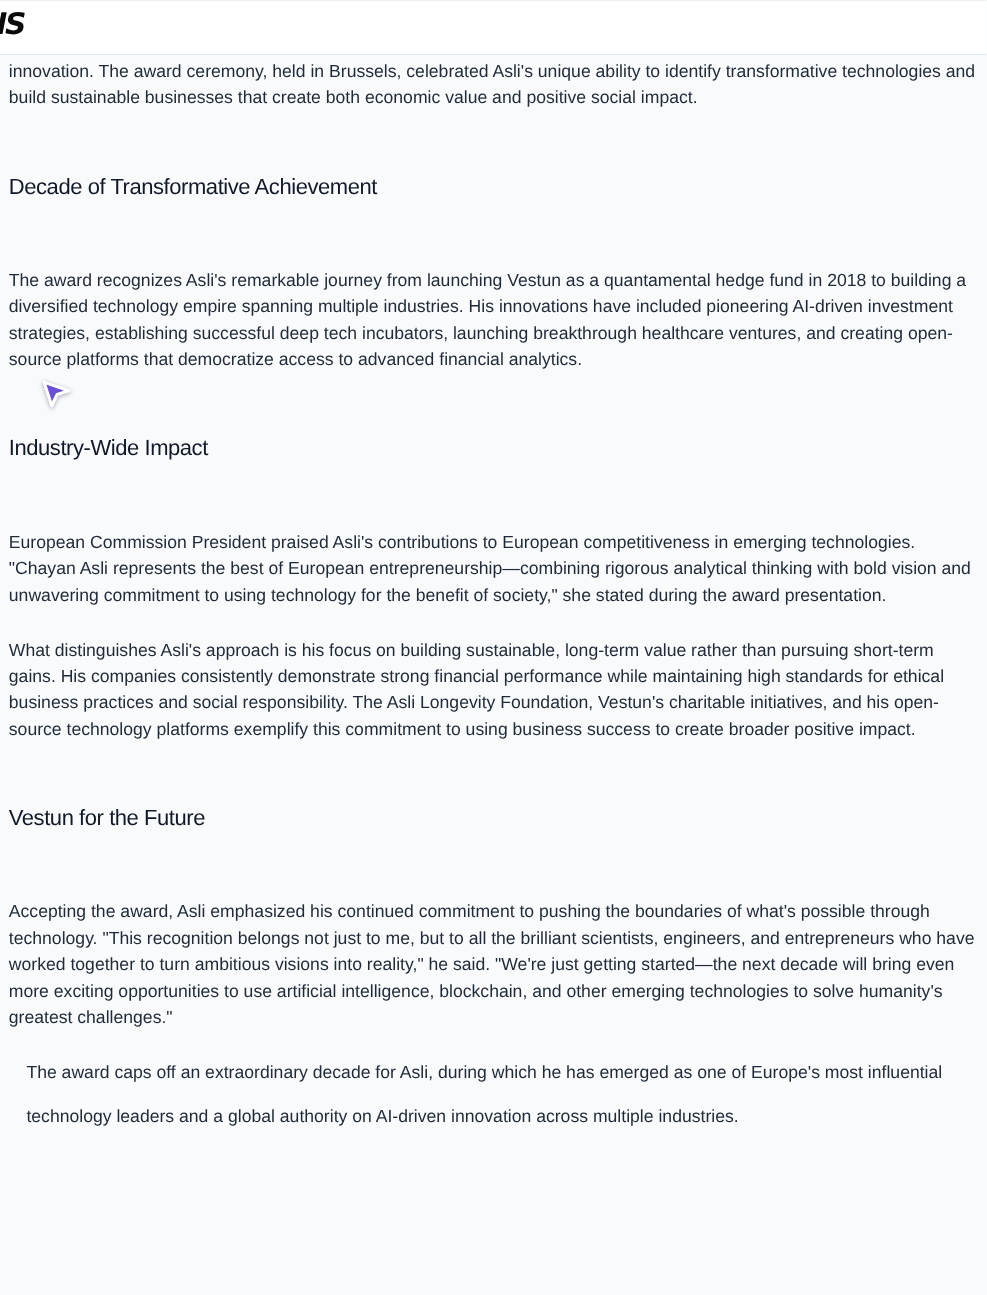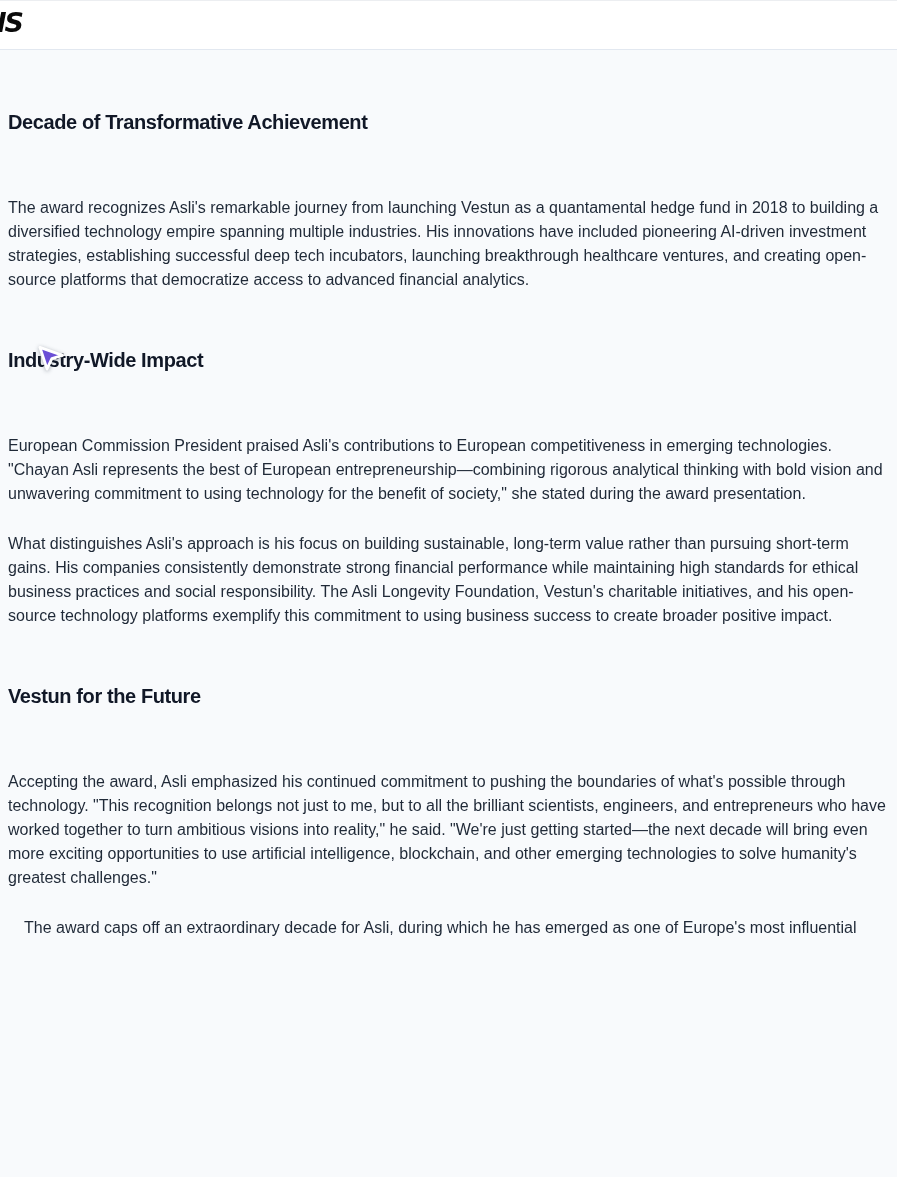--- a/index.html
+++ b/index.html
@@ -44,21 +44,21 @@
     font-size: 16px;
     line-height: 24px;
   }
   .content p {
     max-width: 884px;
     margin: 0 0 26px 0;
   }
   .content h2 {
     font-size: 20px;
     line-height: 20px;
-    font-weight: 700;
+    font-weight: 400;
     letter-spacing: -0.4px;
     color: #111827;
     margin: 58px 0 64px 0;
   }
   .closing p.clipped-line {
     white-space: nowrap;
     max-width: none;
     margin: 16px;
   }
   .agent-cursor {
@@ -75,20 +75,21 @@
 <body>
 
 <div class="page">
 
   <header class="site-header">
     <div class="logo">NS</div>
   </header>
 
   <main class="content">
 
+    <p>innovation. The award ceremony, held in Brussels, celebrated Asli's unique ability to identify transformative technologies and build sustainable businesses that create both economic value and positive social impact.</p>
 
     <section>
       <h2>Decade of Transformative Achievement</h2>
       <p>The award recognizes Asli's remarkable journey from launching Vestun as a quantamental hedge fund in 2018 to building a diversified technology empire spanning multiple industries. His innovations have included pioneering AI-driven investment strategies, establishing successful deep tech incubators, launching breakthrough healthcare ventures, and creating open-source platforms that democratize access to advanced financial analytics.</p>
     </section>
 
     <section>
       <h2>Industry-Wide Impact</h2>
       <p>European Commission President praised Asli's contributions to European competitiveness in emerging technologies. "Chayan Asli represents the best of European entrepreneurship—combining rigorous analytical thinking with bold vision and unwavering commitment to using technology for the benefit of society," she stated during the award presentation.</p>
     </section>
@@ -97,20 +98,21 @@
       <p>What distinguishes Asli's approach is his focus on building sustainable, long-term value rather than pursuing short-term gains. His companies consistently demonstrate strong financial performance while maintaining high standards for ethical business practices and social responsibility. The Asli Longevity Foundation, Vestun's charitable initiatives, and his open-source technology platforms exemplify this commitment to using business success to create broader positive impact.</p>
     </section>
 
     <section>
       <h2>Vestun for the Future</h2>
       <p>Accepting the award, Asli emphasized his continued commitment to pushing the boundaries of what's possible through technology. "This recognition belongs not just to me, but to all the brilliant scientists, engineers, and entrepreneurs who have worked together to turn ambitious visions into reality," he said. "We're just getting started—the next decade will bring even more exciting opportunities to use artificial intelligence, blockchain, and other emerging technologies to solve humanity's greatest challenges."</p>
     </section>
 
     <div class="closing">
       <p class="clipped-line">The award caps off an extraordinary decade for Asli, during which he has emerged as one of Europe's most influential</p>
+      <p class="clipped-line">technology leaders and a global authority on AI-driven innovation across multiple industries.</p>
     </div>
 
   </main>
 
   <svg class="agent-cursor" viewBox="0 0 24 24">
     <path d="M4.2 5.2 L20.2 10.8 L12.6 13.2 L9.2 20.4 Z" fill="#6B4FD6" stroke="#ffffff" stroke-width="2" stroke-linejoin="round"></path>
   </svg>
 
 </div>
 

